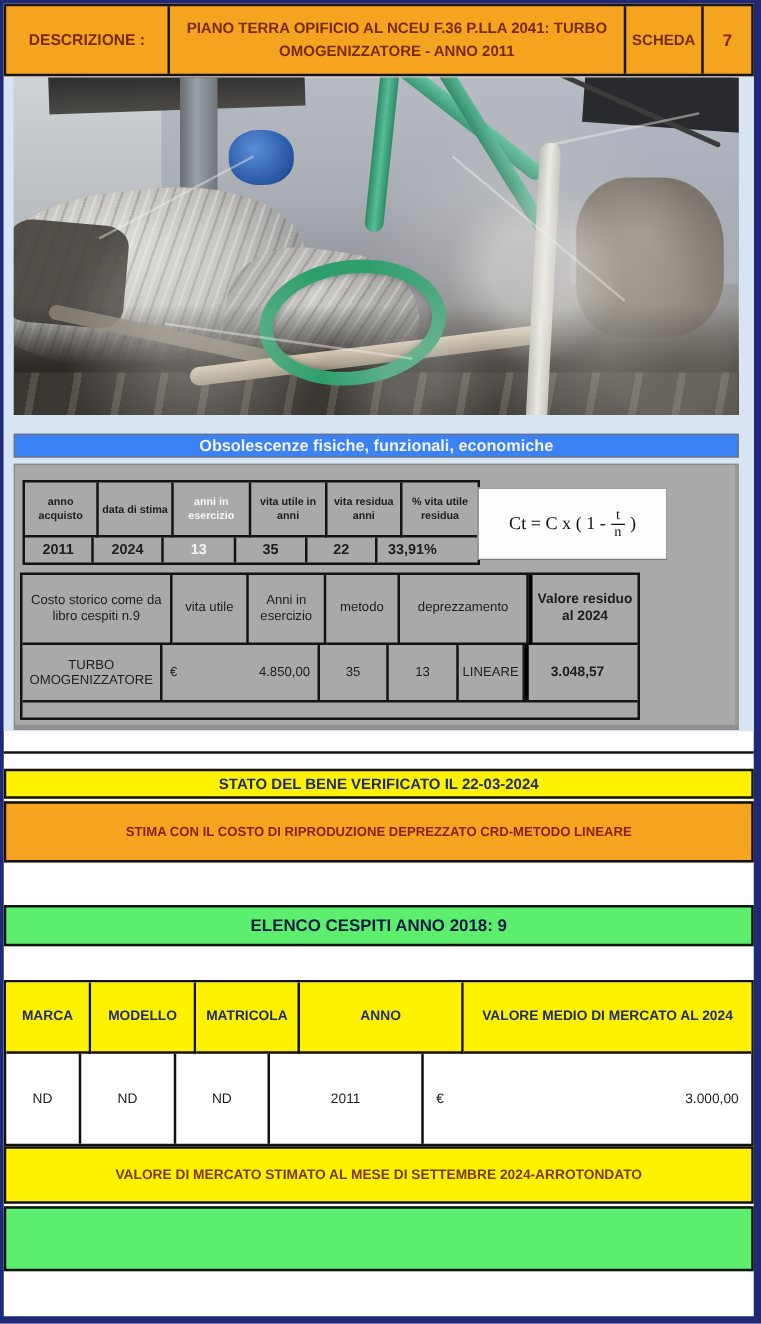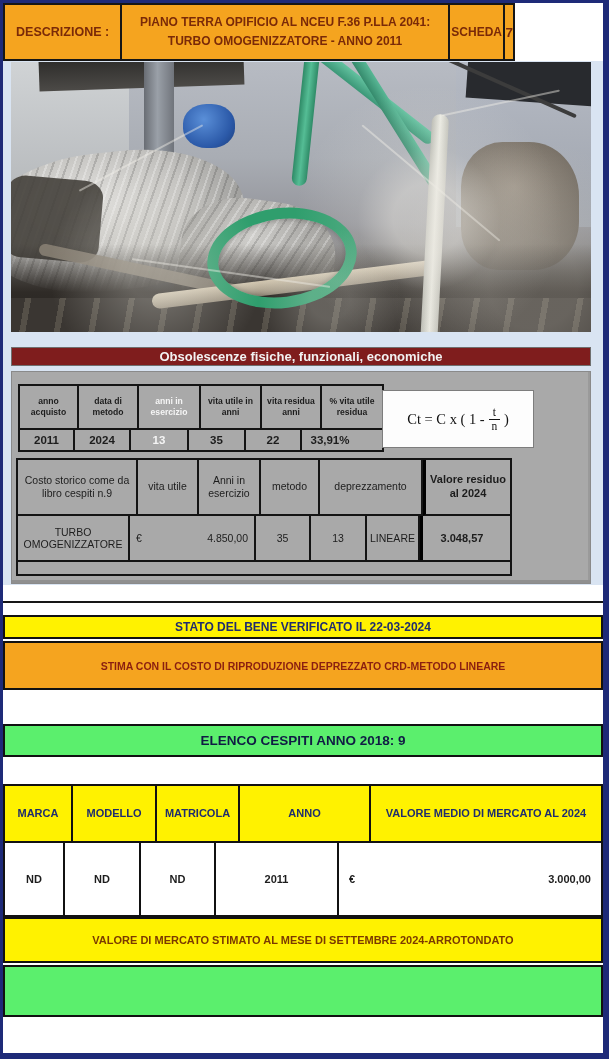--- a/index.html
+++ b/index.html
@@ -5,21 +5,21 @@
   html,body{margin:0;padding:0;width:609px;height:1059px;overflow:hidden;background:#d9e4f2;}
   body{font-family:"Liberation Sans", sans-serif;}
   .page{position:relative;width:609px;height:1059px;box-sizing:border-box;
         border:3px solid #1e2a78;border-right-width:6px;border-bottom-width:6px;background:#ffffff;}
   .abs{position:absolute;box-sizing:border-box;}
 
   
   .blue-zone{top:58px;left:0;width:600px;height:524px;background:#d9e4f2;}
 
   
-  .header{top:0;left:0;width:512px;height:58px;display:flex;background:#f5a41f;border:2px solid #161616;}
+  .header{top:0;left:0;width:600px;height:58px;display:flex;background:#f5a41f;border:2px solid #161616;}
   .hcell{border-right:2px solid #161616;display:flex;align-items:center;justify-content:center;
          text-align:center;color:#7a2a08;font-weight:bold;}
   .hcell:last-child{border-right:none;}
   .hc-desc{width:129px;font-size:12.5px;}
   .hc-title{width:351px;font-size:12px;line-height:1.6;padding:0 6px;}
   .hc-scheda{width:60px;font-size:12px;}
   .hc-num{flex:1;font-size:13.5px;}
 
   
   .photo{top:59px;left:8px;width:580px;height:270px;overflow:hidden;
@@ -61,21 +61,21 @@
       radial-gradient(circle at 25% 78%,rgba(230,228,220,.30) 0 6%,transparent 22%),
       radial-gradient(circle at 55% 88%,rgba(230,228,220,.25) 0 5%,transparent 18%),
       radial-gradient(circle at 90% 82%,rgba(210,205,195,.30) 0 8%,transparent 25%);}
   .ph-strand{height:2px;background:rgba(242,240,232,.45);border-radius:2px;}
   .st1{left:60px;top:95px;width:140px;transform:rotate(-28deg);}
   .st2{left:330px;top:120px;width:180px;transform:rotate(40deg);}
   .st3{left:430px;top:40px;width:120px;transform:rotate(-12deg);}
   .st4{left:120px;top:210px;width:200px;transform:rotate(8deg);}
 
   
-  .obso-title{top:344px;left:8px;width:580px;height:19px;background:#7f1d1d;border:1px solid #6f6f6f;
+  .obso-title{top:344px;left:8px;width:580px;height:19px;background:#3b82f6;border:1px solid #6f6f6f;
               display:flex;align-items:center;justify-content:center;color:#f2f2f2;font-weight:bold;font-size:13px;}
   .panel{top:368px;left:8px;width:580px;height:213px;background:#a9a9a9;border:1px solid #8a8a8a;
          box-shadow:inset 0 -3px 0 #8f8f8f, inset -2px 0 0 #9a9a9a;}
   .gtable{position:absolute;border:2px solid #141414;display:flex;flex-direction:column;}
   .grow{display:flex;}
   .gcell{border-right:2px solid #141414;display:flex;align-items:center;justify-content:center;
          text-align:center;color:#1d1d1d;}
   .gcell:last-child{border-right:none;}
   .ghead .gcell{border-bottom:2px solid #141414;font-weight:bold;font-size:8.6px;line-height:1.25;padding:1px 2px;}
   .gval .gcell{font-weight:600;font-size:11.5px;}
@@ -107,21 +107,21 @@
   .bar-stima{top:638px;height:49px;background:#f5a41f;color:#8a1f10;font-size:10.5px;}
   .bar-elenco{top:721px;height:33px;background:#5bef6d;color:#101c44;font-size:13.5px;}
   .bar-valmerc{top:914px;height:46px;background:#fff200;color:#7b3a00;font-size:11px;}
   .bar-green-empty{top:962px;height:52px;background:#5bef6d;}
   .hline{top:598px;left:0;width:600px;height:2px;background:#161616;}
 
   
   .mtable{top:781px;left:0;width:600px;border:2px solid #111;display:flex;flex-direction:column;background:#fff;}
   .mhead{display:flex;height:57px;}
   .mrow{display:flex;height:72px;}
-  .mcell{border-right:2px solid #111;display:flex;align-items:center;justify-content:center;text-align:center;font-weight:bold;}
+  .mcell{border-right:2px solid #111;display:flex;align-items:center;justify-content:center;text-align:center;}
   .mcell:last-child{border-right:none;}
   .mhead .mcell{background:#fff200;border-bottom:2px solid #111;color:#1f2d6e;font-weight:bold;font-size:11px;line-height:1.3;padding:0 4px;}
   .mrow .mcell{font-size:11px;color:#1d1d1d;}
   .mc0{width:58px;}.mc1{width:74px;}.mc2{width:73px;}.mc3{width:121px;}.mc4{flex:1;}
   .mrow .mc4{justify-content:space-between;padding:0 10px;}
 </style>
 </head>
 <body>
 
 <div class="page">
@@ -165,21 +165,21 @@
 
   <div class="abs obso-title">
     <span>Obsolescenze fisiche, funzionali, economiche</span>
   </div>
 
   <div class="abs panel">
 
     <div class="gtable t1">
       <div class="grow ghead">
         <div class="gcell t1c0">anno acquisto</div>
-        <div class="gcell t1c1">data di metodo</div>
+        <div class="gcell t1c1">data di stima</div>
         <div class="gcell t1c2 white-txt">anni in esercizio</div>
         <div class="gcell t1c3">vita utile in anni</div>
         <div class="gcell t1c4">vita residua anni</div>
         <div class="gcell t1c5">% vita utile residua</div>
       </div>
       <div class="grow gval">
         <div class="gcell t1c0">2011</div>
         <div class="gcell t1c1">2024</div>
         <div class="gcell t1c2 white-txt">13</div>
         <div class="gcell t1c3">35</div>

